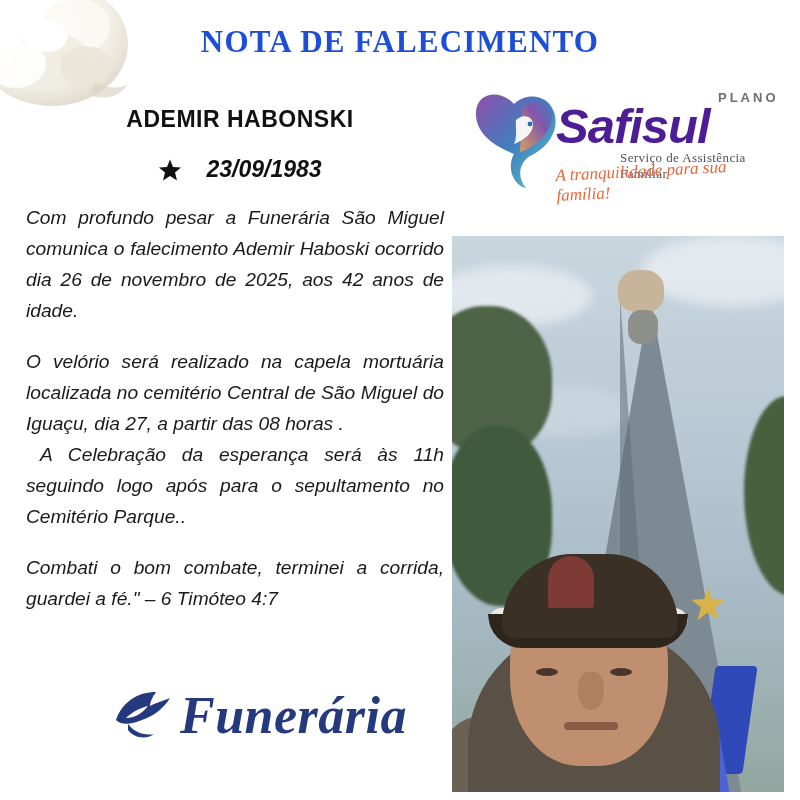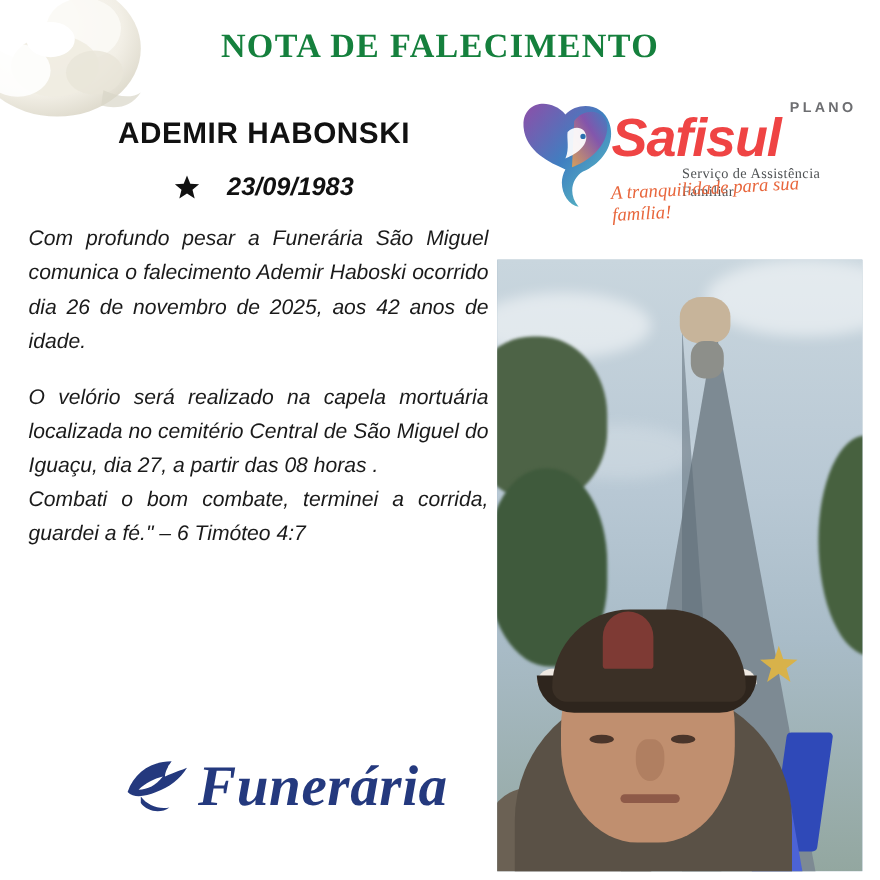--- a/index.html
+++ b/index.html
@@ -35,32 +35,32 @@
   .doc-title {
     position: absolute;
     left: 0;
     top: 24px;
     width: 800px;
     text-align: center;
     font-family: "Liberation Serif", serif;
     font-weight: bold;
     font-size: 31px;
     letter-spacing: 1.2px;
-    color: #15803d;
+    color: #1d4ed8;
   }
 
   .deceased-name {
     position: absolute;
     left: 20px;
     top: 106px;
     width: 440px;
     text-align: center;
     font-family: "Liberation Sans", sans-serif;
     font-weight: bold;
-    font-size: 27px;
+    font-size: 23px;
     letter-spacing: 0.5px;
     color: #111111;
   }
 
   .dates-row {
     position: absolute;
     left: 20px;
     top: 156px;
     width: 440px;
     display: flex;
@@ -109,21 +109,21 @@
   }
   .safisul-word {
     position: absolute;
     left: 86px;
     top: 10px;
     font-family: "Liberation Sans", sans-serif;
     font-weight: bold;
     font-style: italic;
     font-size: 49px;
     letter-spacing: -1px;
-    color: #ef4444;
+    color: #4c1d95;
   }
   .safisul-plano {
     position: absolute;
     left: 214px;
     top: 2px;
     font-family: "Liberation Sans", sans-serif;
     font-weight: bold;
     font-size: 13px;
     letter-spacing: 3px;
     color: #6d6e71;
@@ -393,20 +393,21 @@
       <svg class="star-icon" width="24" height="24" viewBox="0 0 24 24">
         <path d="M12 1.5 L15 9 L23 9.6 L17 14.6 L19 22.5 L12 18 L5 22.5 L7 14.6 L1 9.6 L9 9 Z" fill="#111111"></path>
       </svg>
       <span>23/09/1983</span>
     </div>
   </div>
 
   <div class="body-text">
     <p>Com profundo pesar a Funerária São Miguel comunica o falecimento Ademir Haboski ocorrido dia 26 de novembro de 2025, aos 42 anos de idade.</p>
     <p class="tight">O velório será realizado na capela mortuária localizada no cemitério Central de São Miguel do Iguaçu, dia 27, a partir das 08 horas .</p>
+    <p class="indented">A Celebração da esperança será  às 11h seguindo logo após para o sepultamento no Cemitério Parque..</p>
     <p class="verse">Combati o bom combate, terminei a corrida, guardei a fé." – 6 Timóteo 4:7</p>
   </div>
 
   <div class="safisul">
     <svg width="92" height="104" viewBox="0 0 92 104" style="position:absolute;left:0;top:2px;">
       <defs>
         <linearGradient id="bfg" x1="0" y1="0" x2="1" y2="1">
           <stop offset="0%" stop-color="#8e4ea8"></stop>
           <stop offset="50%" stop-color="#3f7fc1"></stop>
           <stop offset="100%" stop-color="#5ec8c2"></stop>

